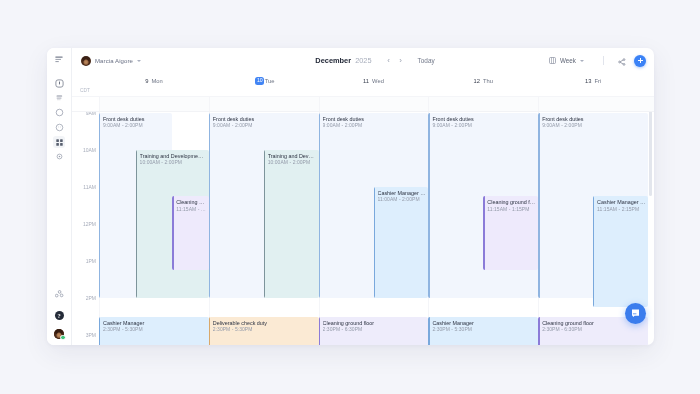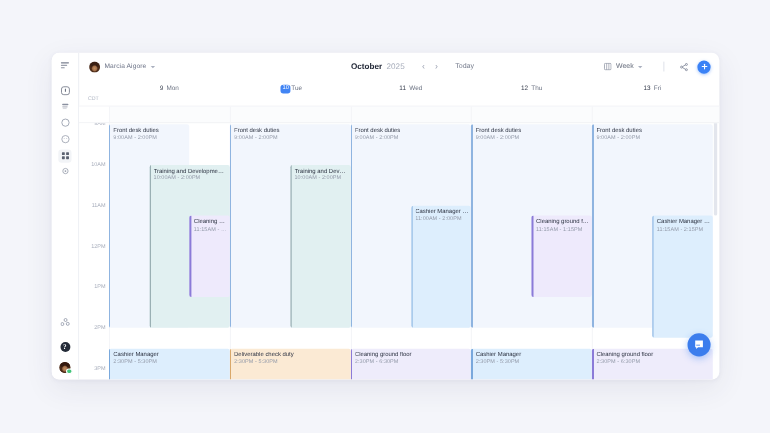--- a/index.html
+++ b/index.html
@@ -169,21 +169,21 @@
 
     <div class="topbar">
       <div class="user">
         <div class="user-av"></div>
         <div class="user-name">Marcia Aigore</div>
         <div class="chev"></div>
       </div>
 
       <div class="center-nav">
         <div class="month">
-          <span>October</span>
+          <span>December</span>
           <span class="yr">2025</span>
         </div>
         <div class="arrow">‹</div>
         <div class="arrow">›</div>
         <div class="today">Today</div>
       </div>
 
       <div class="right-tools">
         <div class="weekbtn">
           <svg width="7" height="7" viewBox="0 0 7 7">

